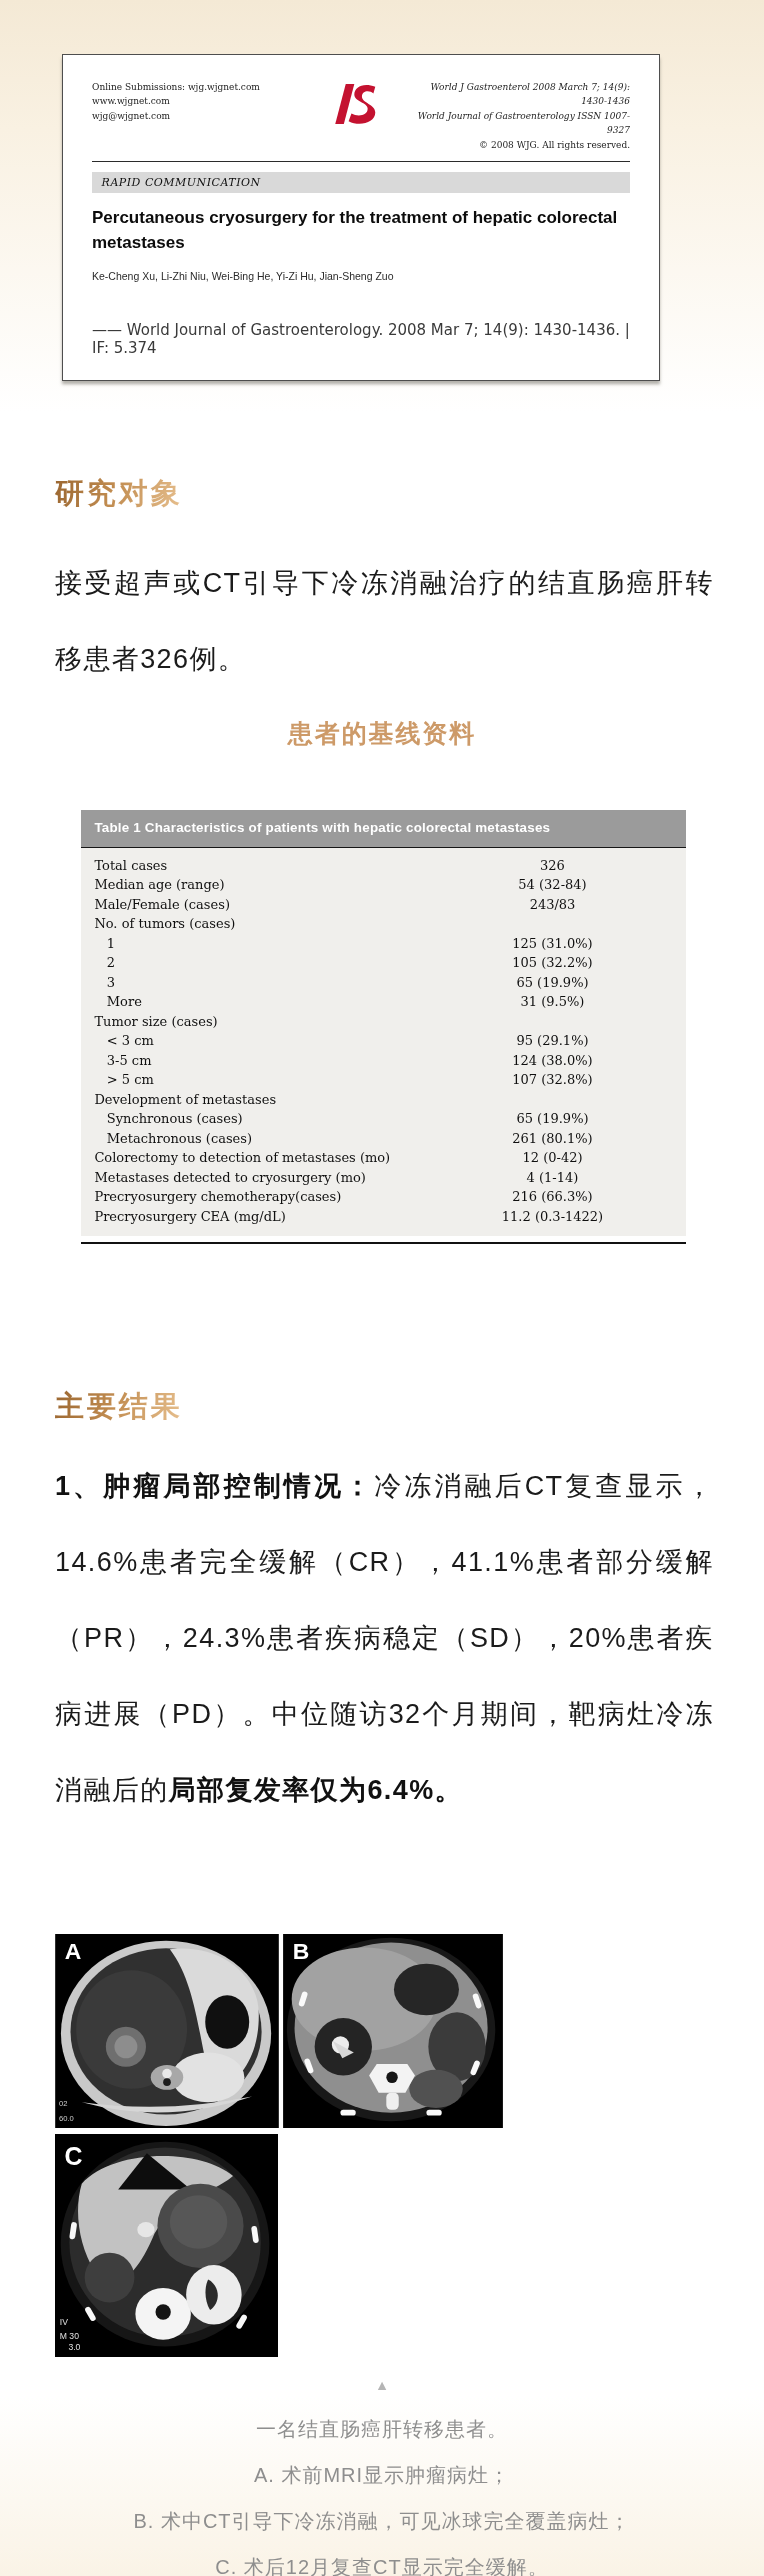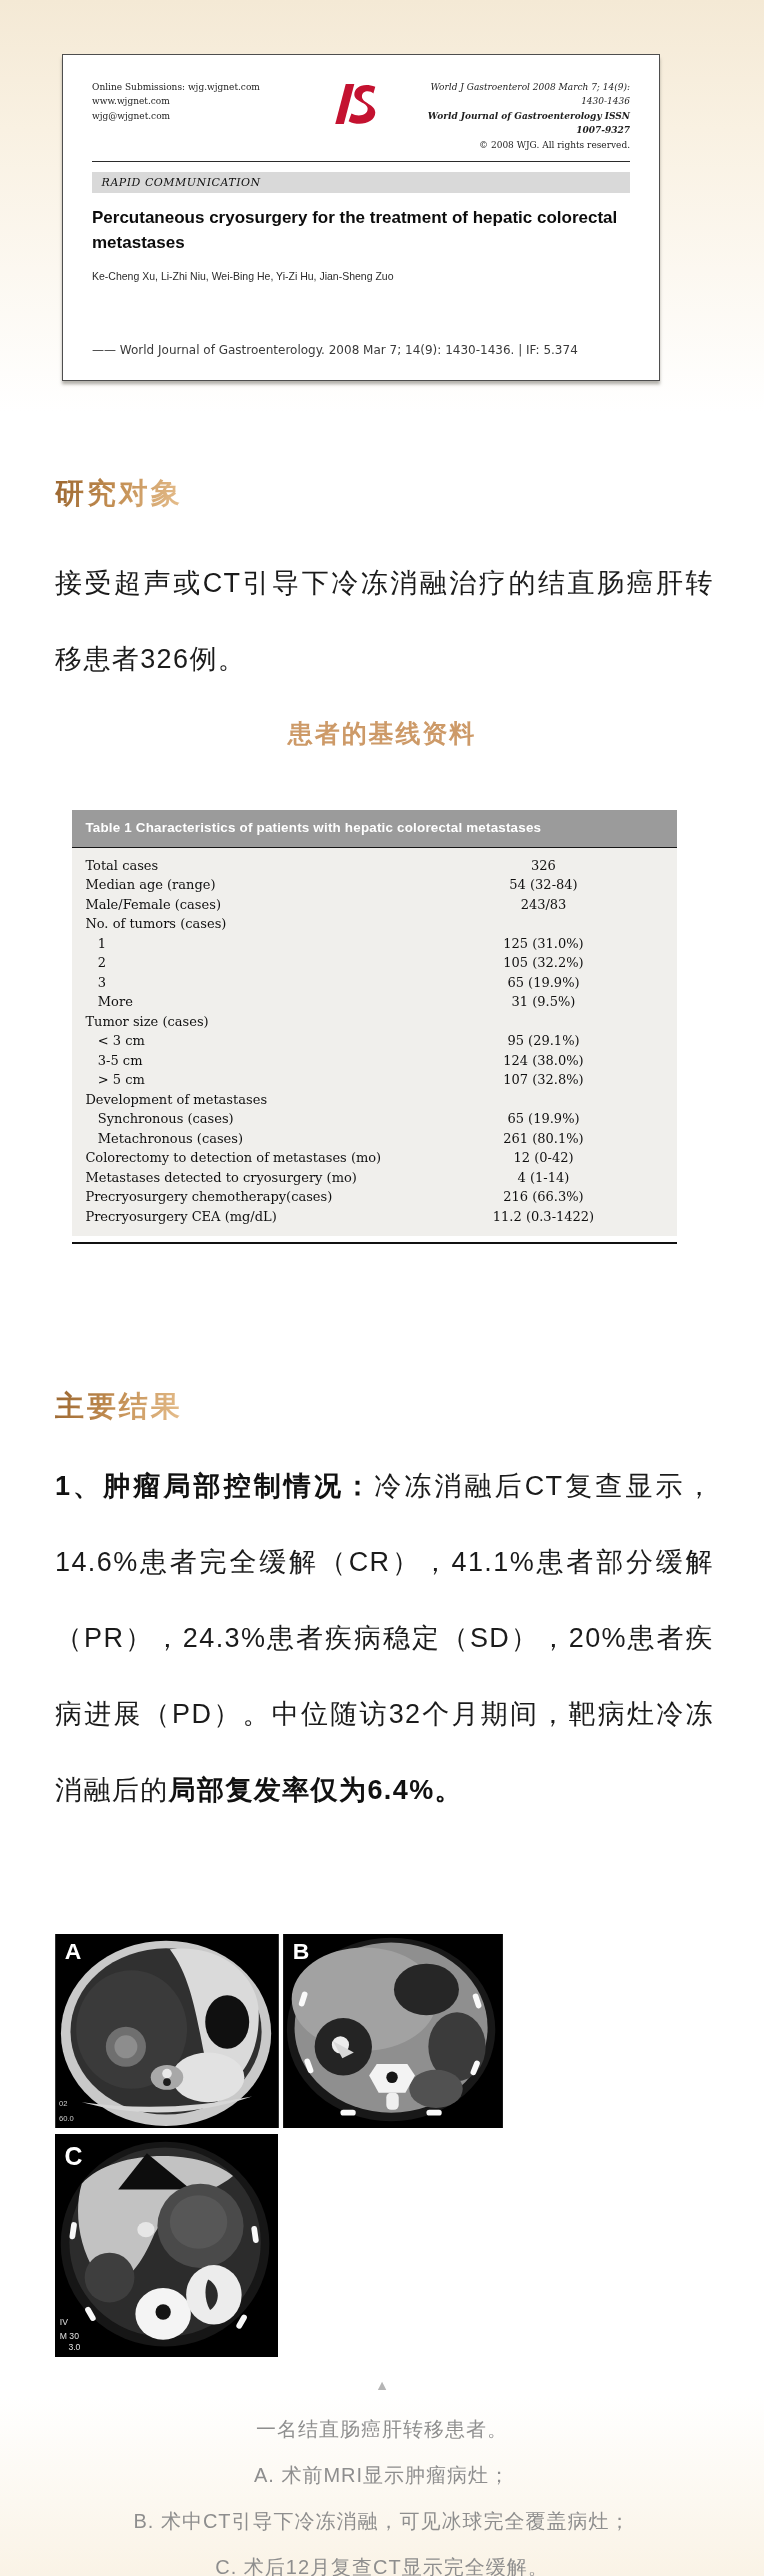--- a/index.html
+++ b/index.html
@@ -14,28 +14,28 @@
   .journal-card{
     left:62px;top:54px;width:598px;height:327px;background:#fff;
     border:1.9px solid #4e4e4e;box-shadow:0 3.8px 2.9px rgba(110,105,95,.5);
     box-sizing:border-box;
   }
   .card-header{display:flex;align-items:flex-start;padding:25px 29px 7.6px 29px;}
   .submissions{width:201px;font-family:"DejaVu Serif",serif;font-size:9px;line-height:1.6;color:#222;}
   .logo-wrap{flex:1;display:flex;justify-content:center;padding-top:1.9px;}
   .issue{width:222px;text-align:right;font-family:"DejaVu Serif",serif;font-size:9px;line-height:1.6;color:#1d1d1d;}
   .issue .issue-line:nth-child(1){font-style:italic;}
-  .issue .issue-line:nth-child(2){font-style:italic;font-weight:bold;}
+  .issue .issue-line:nth-child(2){font-style:italic;font-weight:normal;}
   .card-divider{margin:1.9px 29px 0 29px;border-top:1.9px solid #2b2b2b;}
   .card-banner{margin:9.6px 29px 0 29px;background:#d9d9d9;padding:3.8px 9.6px;
     font-family:"DejaVu Serif",serif;font-style:italic;font-size:11px;letter-spacing:0.5px;color:#111;}
   .card-title{margin:13.4px 29px 0 29px;font-weight:bold;font-size:17px;line-height:1.45;color:#0c0c0c;}
   .card-authors{margin:14.3px 29px 0 29px;font-size:10.5px;color:#2b2b2b;}
   .card-citation{position:absolute;left:29px;right:29px;bottom:23px;
-    font-family:"DejaVu Sans",sans-serif;font-size:12px;color:#3a3a3a;}
+    font-family:"DejaVu Sans",sans-serif;font-size:15px;color:#3a3a3a;}
 
   
   .gold-heading{
     font-family:"DejaVu Serif",serif;font-weight:bold;font-size:29px;letter-spacing:2.9px;
     color:#b9833f;
     background:linear-gradient(105deg,#9a6630 0%,#c18c50 45%,#e8c190 100%);
     -webkit-background-clip:text;background-clip:text;
     -webkit-text-fill-color:transparent;color:transparent;
   }
   .h-study{left:55px;top:474px;}
@@ -46,21 +46,21 @@
     text-align:justify;
   }
   .p-study{top:545px;}
   .p-results{top:1448px;}
   .p-results b{font-weight:bold;color:#111;}
 
   .h-baseline{left:0;right:0;top:717px;text-align:center;font-weight:bold;
     font-size:25px;letter-spacing:1.9px;color:#cd9a68;}
 
   
-  .table1{left:72px;top:810px;width:605px;}
+  .table1{left:81px;top:810px;width:605px;}
   .t-header{background:#9b9b9b;color:#fff;padding:7.6px 13.4px 9.6px 13.4px;
     font-weight:bold;font-size:13.4px;line-height:1.5;text-align:justify;letter-spacing:0.2px;}
   .t-body{margin-top:0;border-top:1.9px solid #161616;background:#f0efec;
     padding:7.6px 0 9.6px 0;font-family:"DejaVu Serif",serif;font-size:13px;color:#101010;}
   .trow{display:flex;padding:0 38px 0 13.4px;line-height:19.5px;}
   .trow.indent .tlabel{padding-left:12.4px;}
   .tlabel{flex:1;}
   .tvalue{width:191px;text-align:center;}
   .t-bottom{margin-top:5.7px;border-top:2.9px solid #111;}
 

